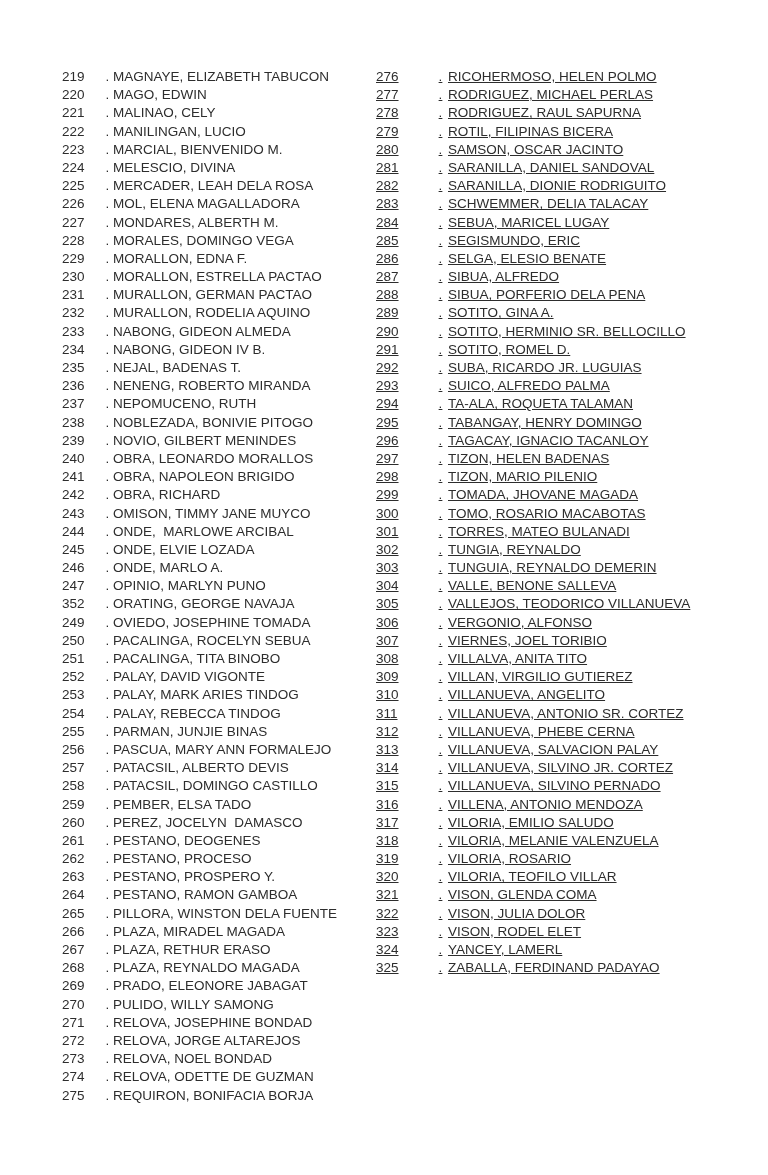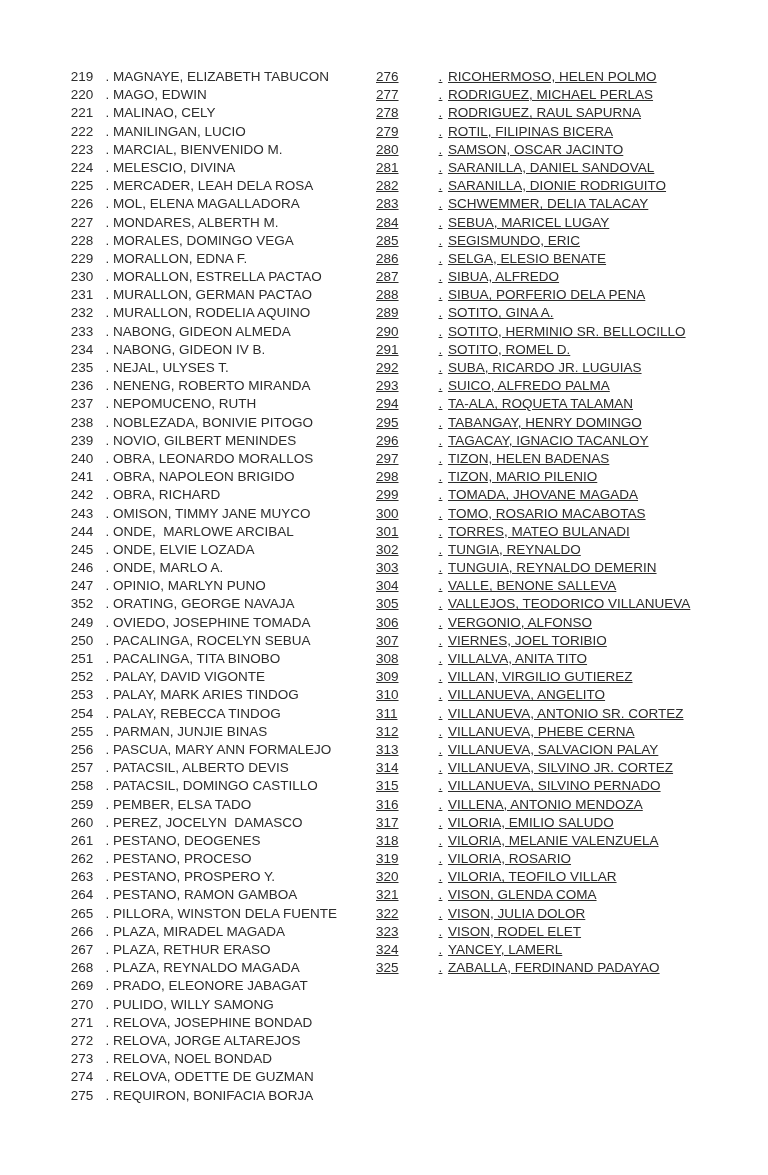--- a/index.html
+++ b/index.html
@@ -27,21 +27,21 @@
     align-items: baseline;
     height: 18.2px;
     font-size: 13.5px;
     line-height: 18.2px;
     white-space: pre;
   }
   .row .num {
     display: inline-block;
     text-align: left;
   }
-  .col-left  .num { width: 40px; text-align: center; }
+  .col-left  .num { width: 40px; }
   .col-right .num { width: 57px; }
   .row .sep {
     display: inline-block;
     text-align: center;
   }
   .col-left  .sep { width: 11px; }
   .col-right .sep { width: 15px; }
   .row .person-name {
     white-space: pre;
   }
@@ -60,21 +60,21 @@
       <div class="row"><span class="num">225</span><span class="sep">.</span><span class="person-name">MERCADER, LEAH DELA ROSA</span></div>
       <div class="row"><span class="num">226</span><span class="sep">.</span><span class="person-name">MOL, ELENA MAGALLADORA</span></div>
       <div class="row"><span class="num">227</span><span class="sep">.</span><span class="person-name">MONDARES, ALBERTH M.</span></div>
       <div class="row"><span class="num">228</span><span class="sep">.</span><span class="person-name">MORALES, DOMINGO VEGA</span></div>
       <div class="row"><span class="num">229</span><span class="sep">.</span><span class="person-name">MORALLON, EDNA F.</span></div>
       <div class="row"><span class="num">230</span><span class="sep">.</span><span class="person-name">MORALLON, ESTRELLA PACTAO</span></div>
       <div class="row"><span class="num">231</span><span class="sep">.</span><span class="person-name">MURALLON, GERMAN PACTAO</span></div>
       <div class="row"><span class="num">232</span><span class="sep">.</span><span class="person-name">MURALLON, RODELIA AQUINO</span></div>
       <div class="row"><span class="num">233</span><span class="sep">.</span><span class="person-name">NABONG, GIDEON ALMEDA</span></div>
       <div class="row"><span class="num">234</span><span class="sep">.</span><span class="person-name">NABONG, GIDEON IV B.</span></div>
-      <div class="row"><span class="num">235</span><span class="sep">.</span><span class="person-name">NEJAL, ULYSES T.</span></div>
+      <div class="row"><span class="num">235</span><span class="sep">.</span><span class="person-name">NEJAL, BADENAS T.</span></div>
       <div class="row"><span class="num">236</span><span class="sep">.</span><span class="person-name">NENENG, ROBERTO MIRANDA</span></div>
       <div class="row"><span class="num">237</span><span class="sep">.</span><span class="person-name">NEPOMUCENO, RUTH</span></div>
       <div class="row"><span class="num">238</span><span class="sep">.</span><span class="person-name">NOBLEZADA, BONIVIE PITOGO</span></div>
       <div class="row"><span class="num">239</span><span class="sep">.</span><span class="person-name">NOVIO, GILBERT MENINDES</span></div>
       <div class="row"><span class="num">240</span><span class="sep">.</span><span class="person-name">OBRA, LEONARDO MORALLOS</span></div>
       <div class="row"><span class="num">241</span><span class="sep">.</span><span class="person-name">OBRA, NAPOLEON BRIGIDO</span></div>
       <div class="row"><span class="num">242</span><span class="sep">.</span><span class="person-name">OBRA, RICHARD</span></div>
       <div class="row"><span class="num">243</span><span class="sep">.</span><span class="person-name">OMISON, TIMMY JANE MUYCO</span></div>
       <div class="row"><span class="num">244</span><span class="sep">.</span><span class="person-name">ONDE,  MARLOWE ARCIBAL</span></div>
       <div class="row"><span class="num">245</span><span class="sep">.</span><span class="person-name">ONDE, ELVIE LOZADA</span></div>

